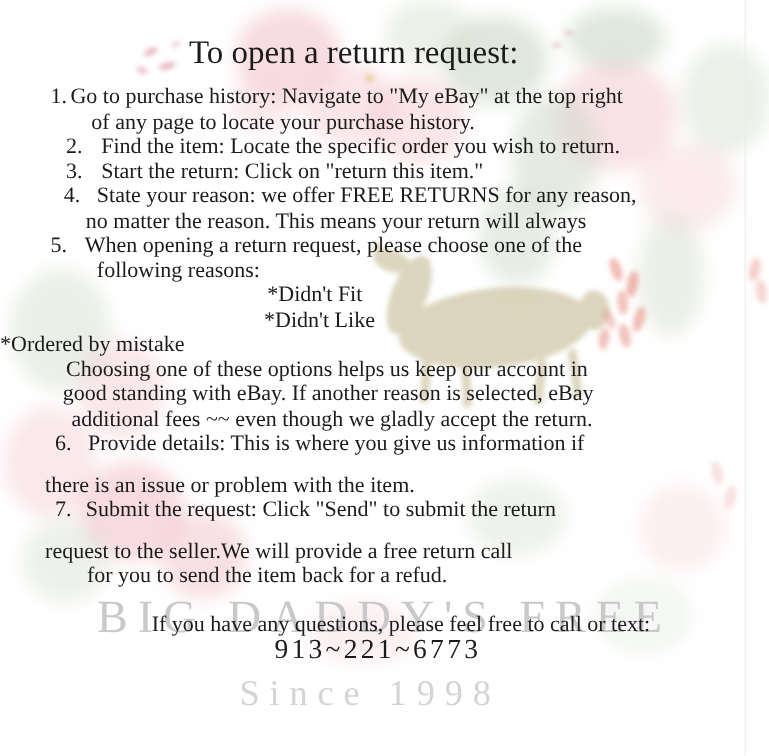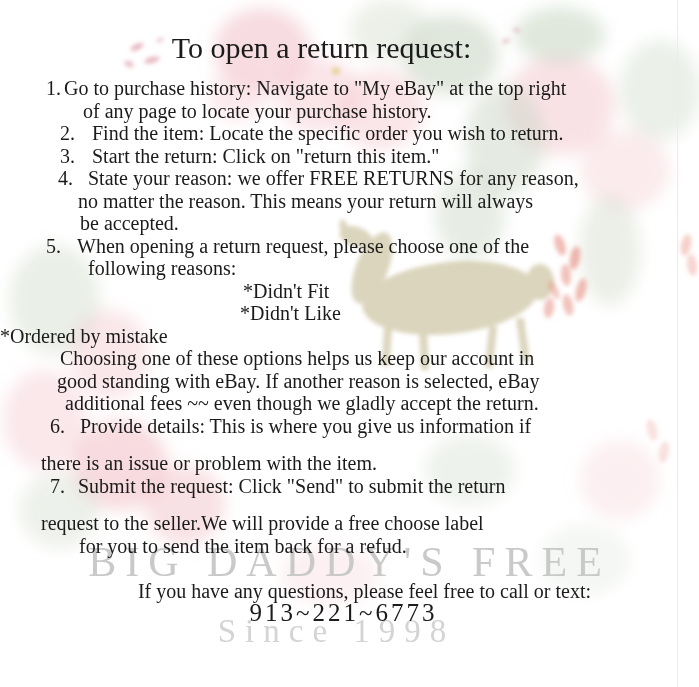--- a/index.html
+++ b/index.html
@@ -138,32 +138,31 @@
   <div class="content">
     <div class="title">To open a return request:</div>
 
     <div class="lines">
       <div class="ln p62"><span class="num w18">1.</span><span>Go to purchase history: Navigate to "My eBay" at the top right</span></div>
       <div class="ln p83"><span>of any page to locate your purchase history.</span></div>
       <div class="ln p60"><span class="num w32">2.</span><span>Find the item: Locate the specific order you wish to return.</span></div>
       <div class="ln p60"><span class="num w32">3.</span><span>Start the return: Click on "return this item."</span></div>
       <div class="ln p58"><span class="num w30">4.</span><span>State your reason: we offer FREE RETURNS for any reason,</span></div>
       <div class="ln p78"><span>no matter the reason. This means your return will always</span></div>
-      <div class="ln p80"><span>be accepted.</span></div>
       <div class="ln p46"><span class="num w31">5.</span><span>When opening a return request, please choose one of the</span></div>
       <div class="ln p88"><span>following reasons:</span></div>
       <div class="ln p243"><span>*Didn't Fit</span></div>
       <div class="ln p240"><span>*Didn't Like</span></div>
       <div class="ln p245"><span>*Ordered by mistake</span></div>
       <div class="ln p60"><span>Choosing one of these options helps us keep our account in</span></div>
       <div class="ln p57"><span>good standing with eBay. If another reason is selected, eBay</span></div>
       <div class="ln p65"><span>additional fees ~~ even though we gladly accept the return.</span></div>
       <div class="ln p50"><span class="num w30">6.</span><span>Provide details: This is where you give us information if</span></div>
       <div class="ln p77"><span>there is an issue or problem with the item.</span></div>
       <div class="ln p50"><span class="num w28">7.</span><span>Submit the request: Click "Send" to submit the return</span></div>
-      <div class="ln p77"><span>request to the seller.We will provide a free choose label</span></div>
+      <div class="ln p77"><span>request to the seller.We will provide a free return call</span></div>
       <div class="ln p79"><span>for you to send the item back for a refud.</span></div>
       <div class="spacer"></div>
       <div class="ln footer-line">If you have any questions, please feel free to call or text:</div>
       <div class="ln phone-line">913~221~6773</div>
     </div>
   </div>
 </div>
 
 </body></html>

